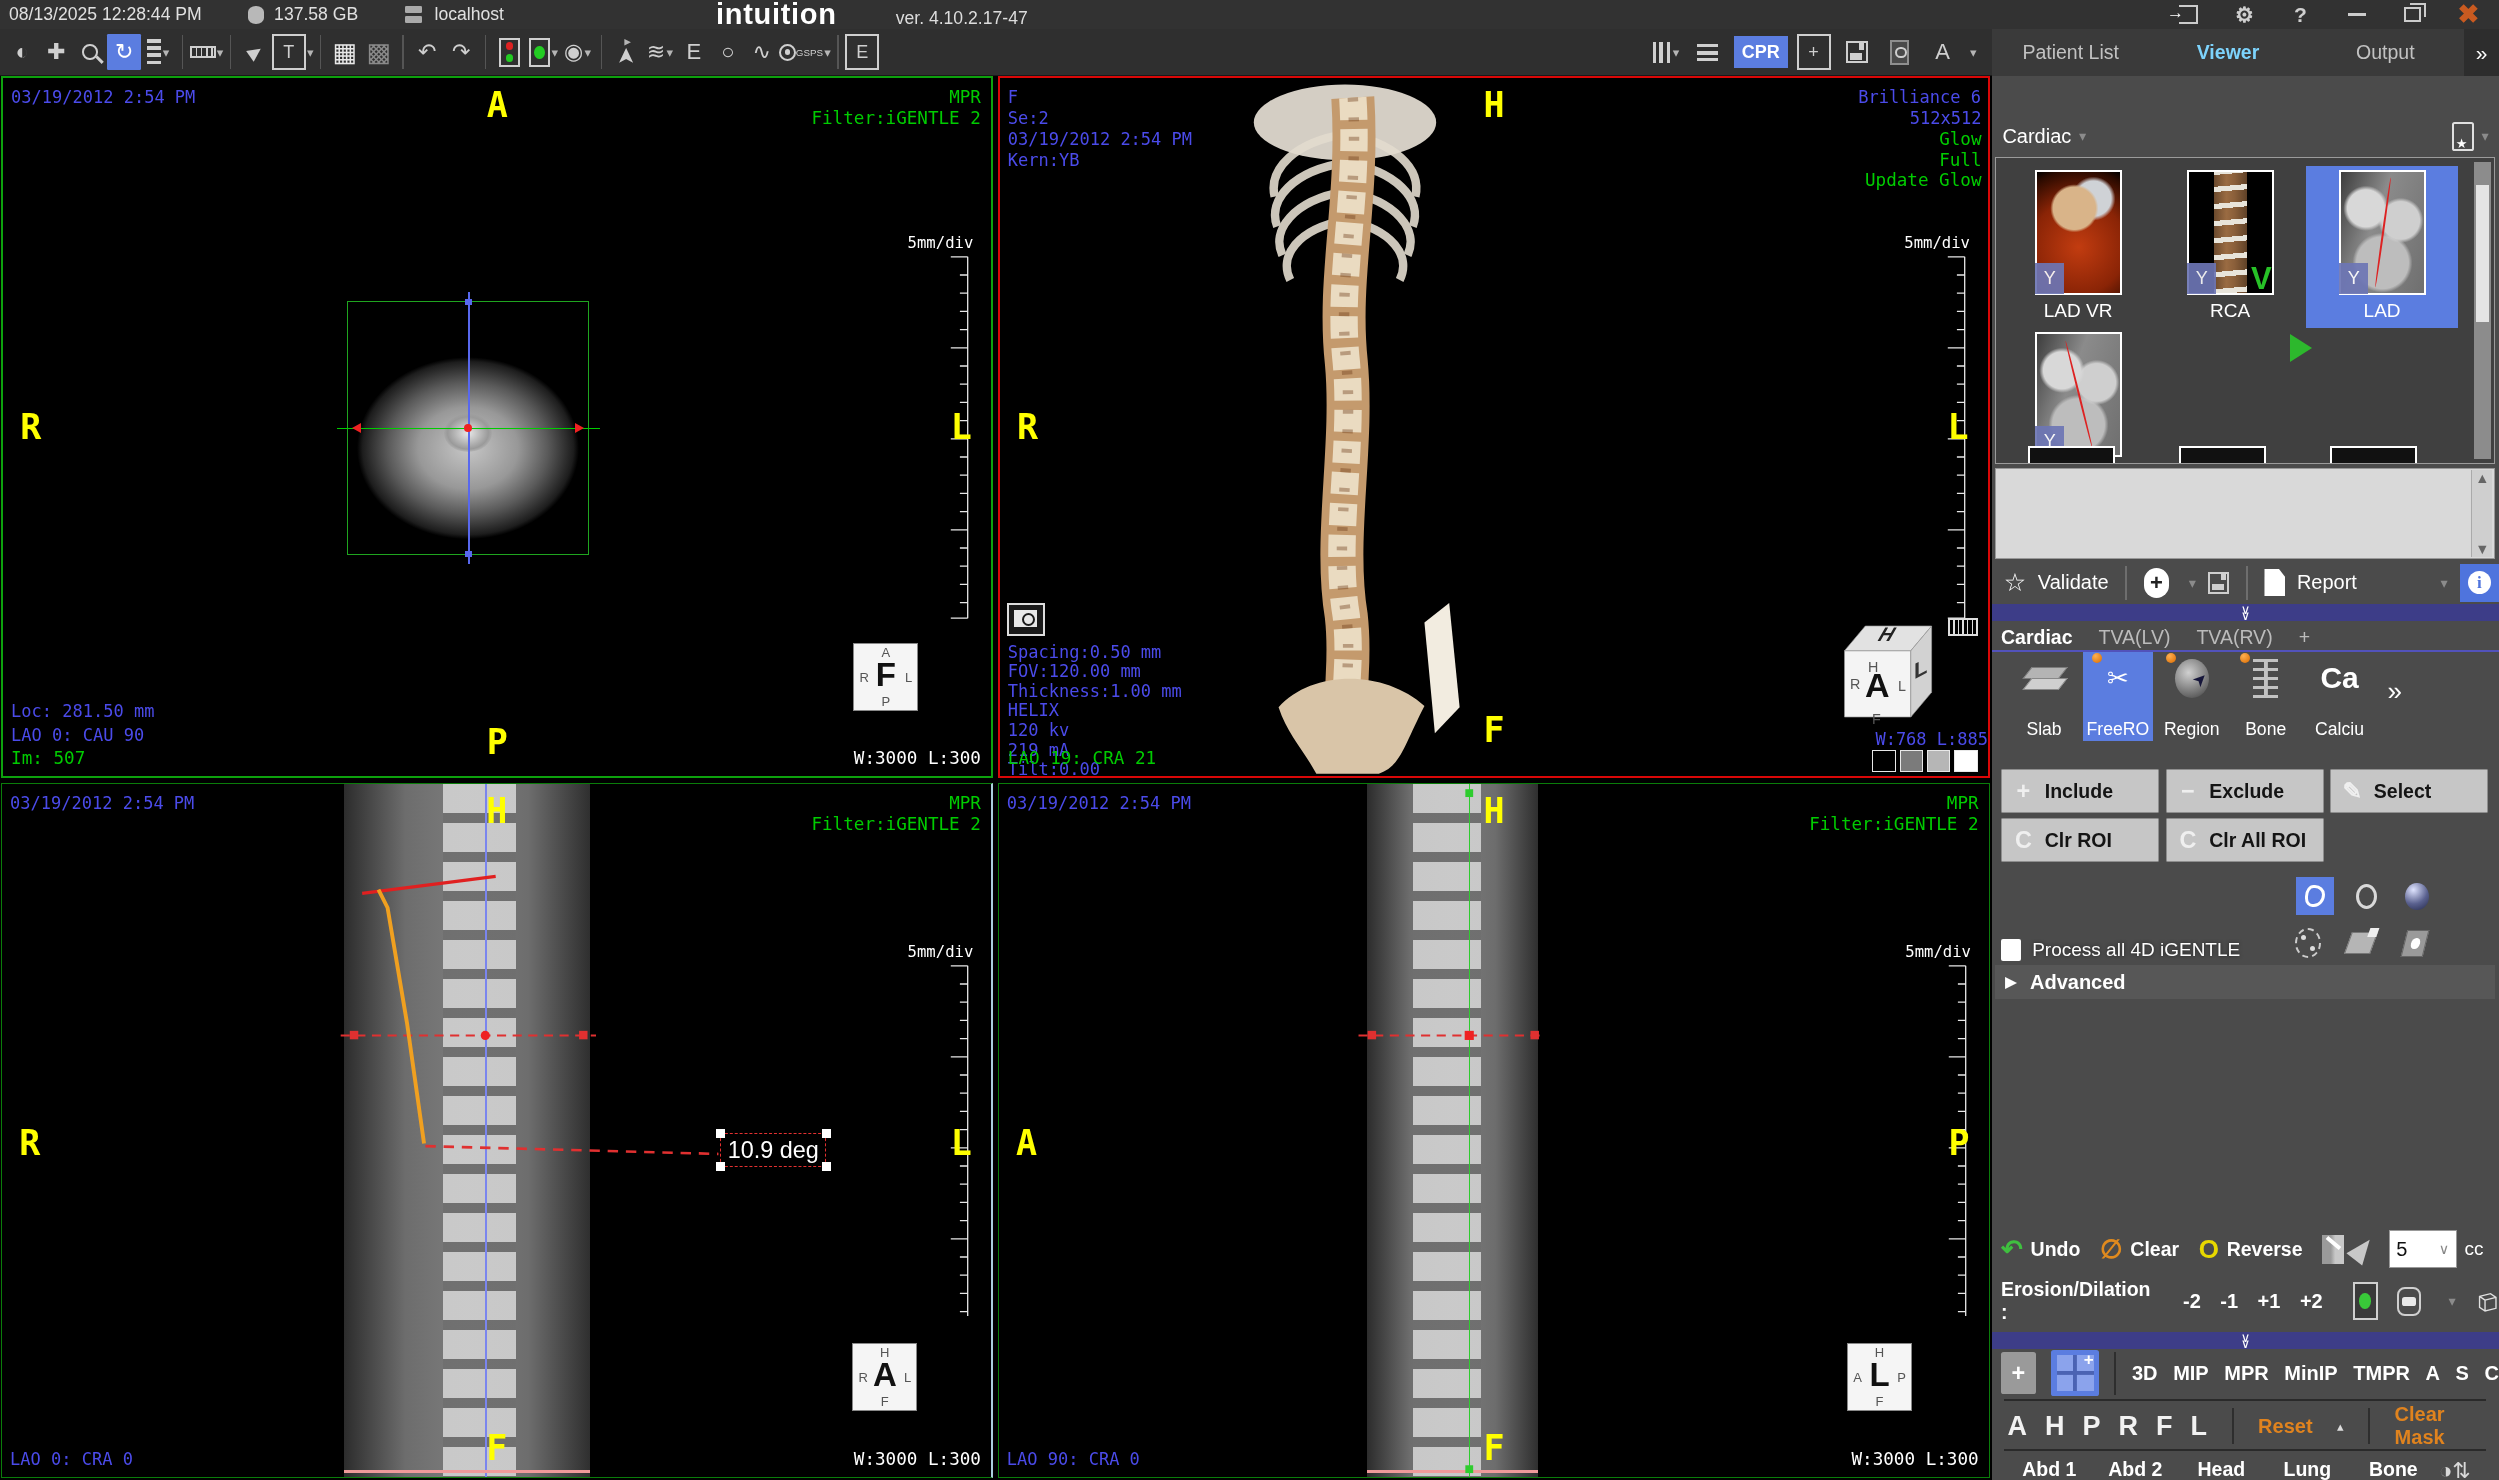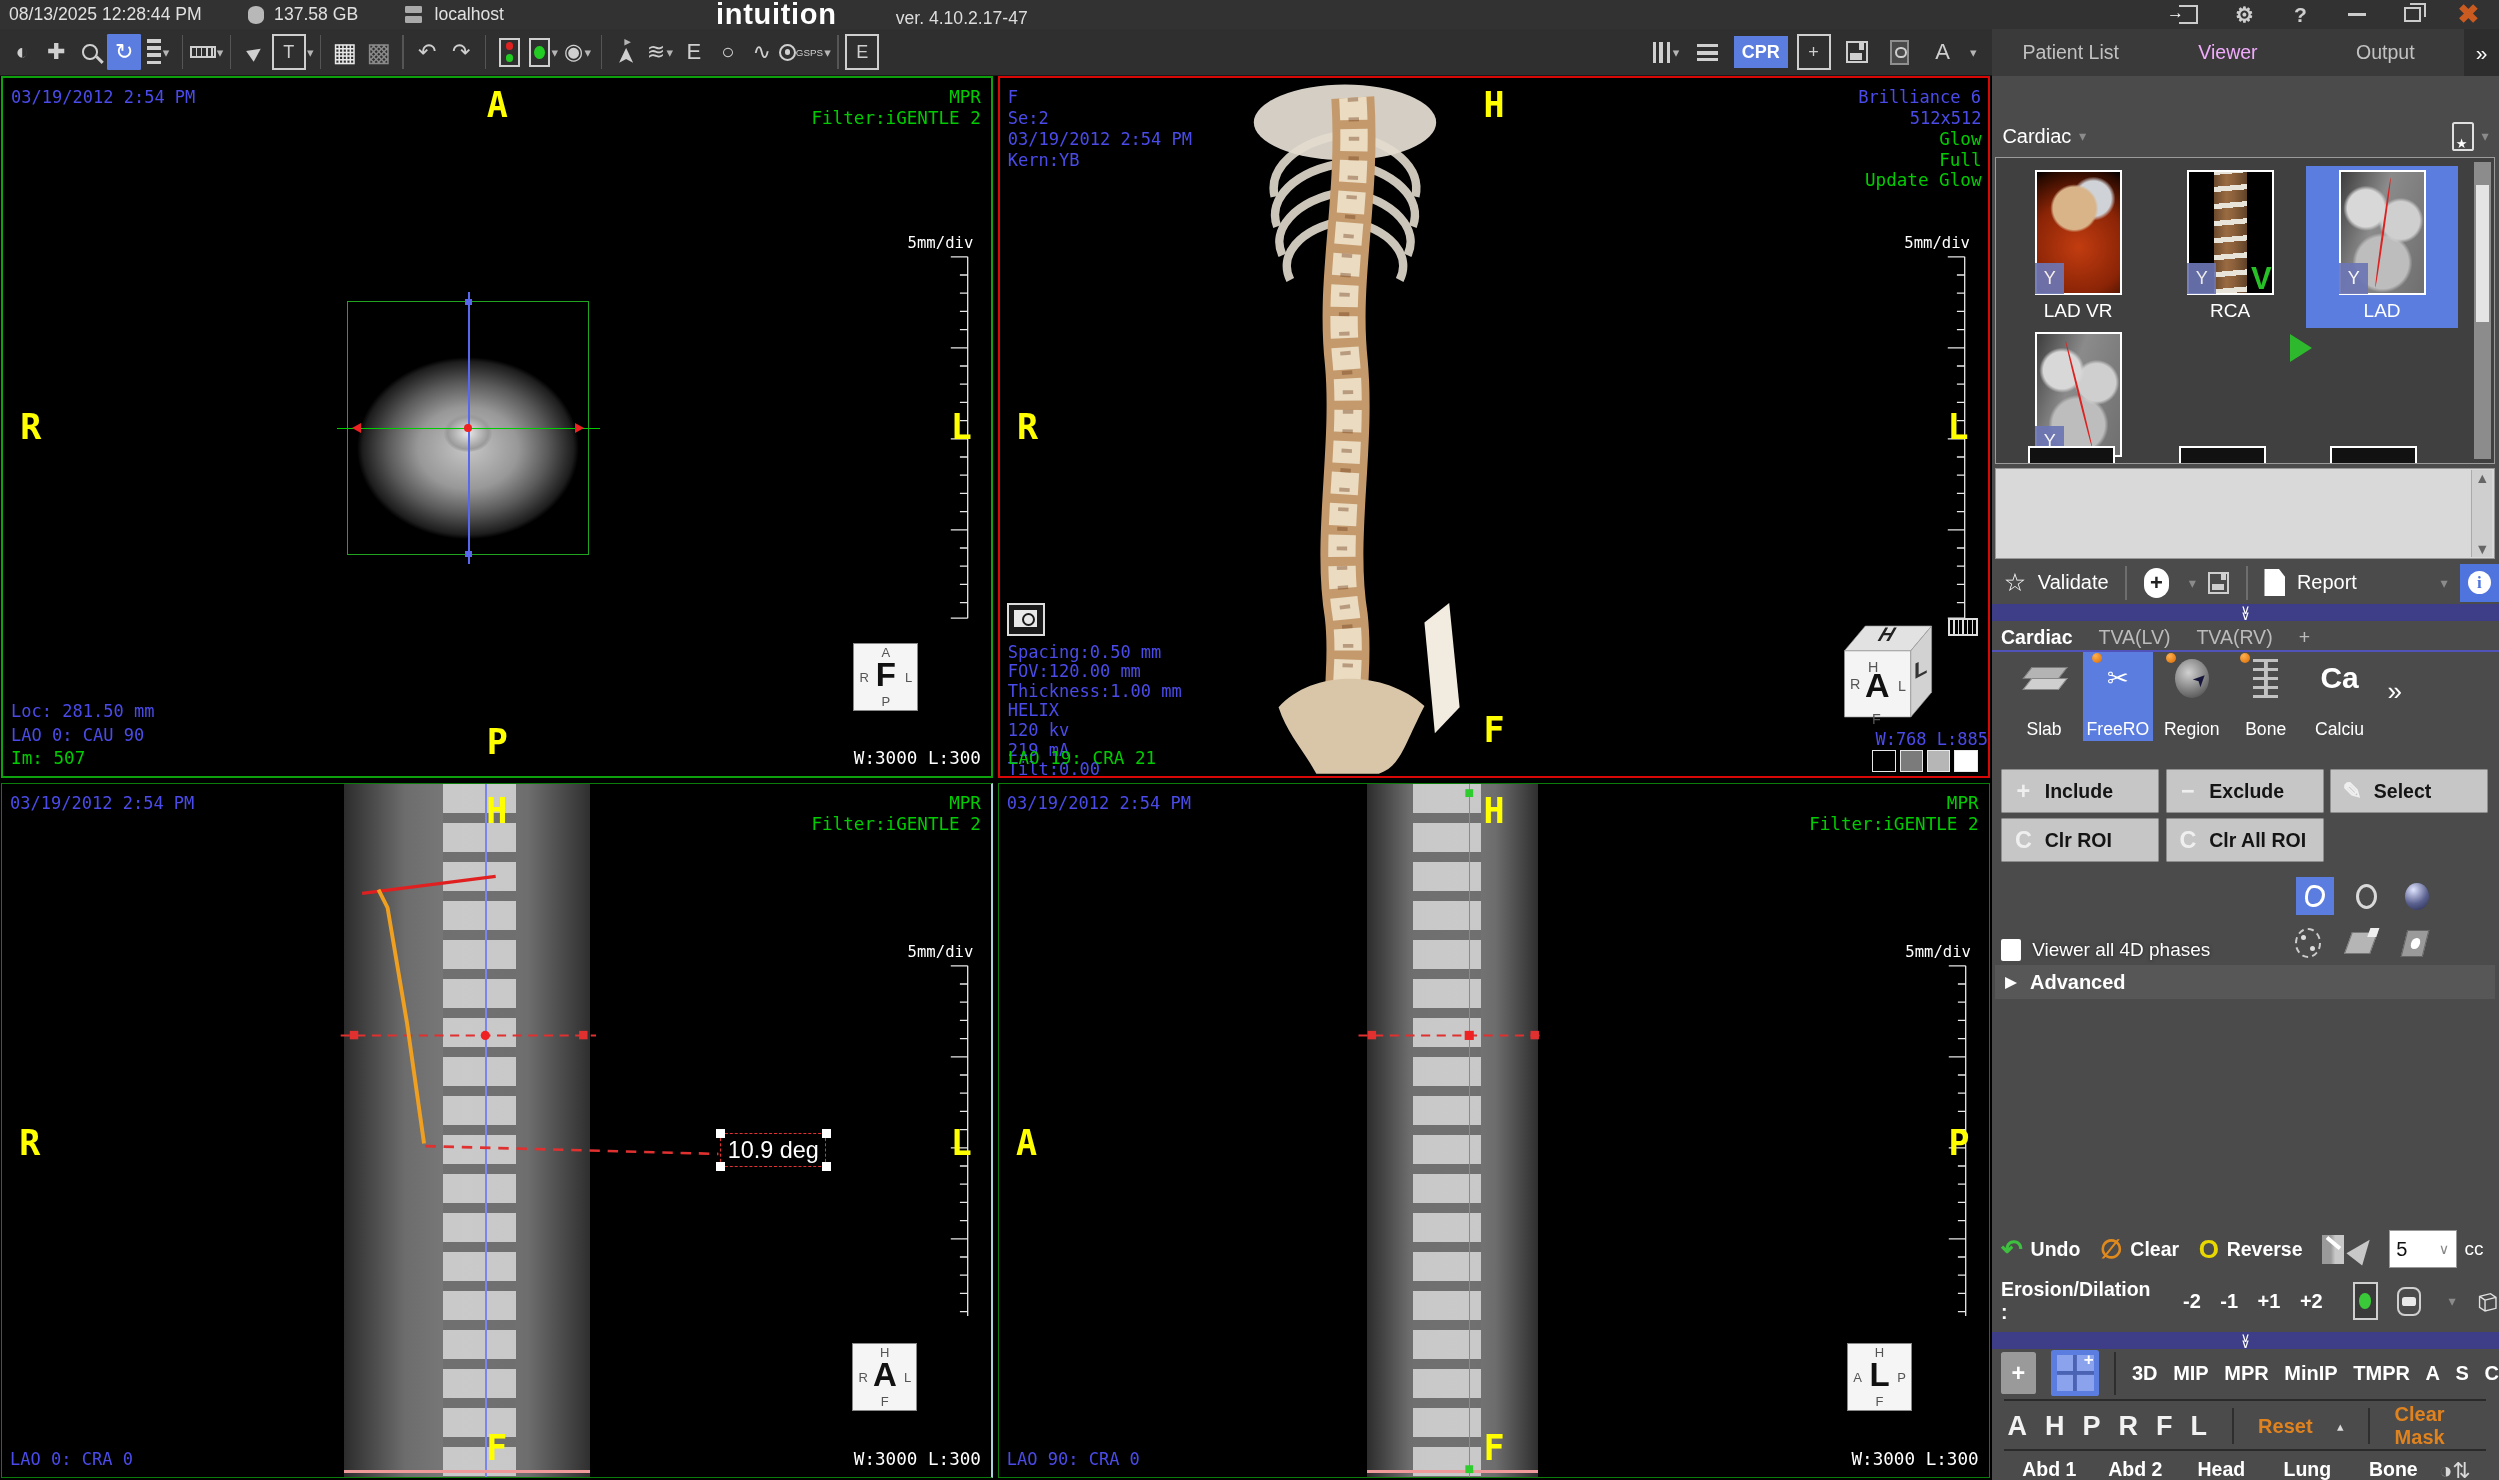--- a/index.html
+++ b/index.html
@@ -60,21 +60,21 @@
   .i-gsps .tgt i { width:5.2px; height:5.2px; background:#cfcfcf; border-radius:50%; display:block; }
   .i-gsps .lbl { font-size:9.8px; color:#cfcfcf; margin-top:0.7px; }
   .boxed { border:2px solid #cfcfcf; padding:0.7px 5.2px; font-size:18px; }
   .cpr-btn { background:#5b7de0; color:#fff; font-size:18px; font-weight:bold; padding:5.2px 7.8px; }
   .grid-ico { font-size:26px; }
 
   
   .navtabs { position:absolute; left:1992px; top:29px; width:507px; height:47px; background:#3a3a3a;
              display:flex; align-items:center; }
   .navtab { flex:1; text-align:center; font-size:19.5px; color:#c2c2c2; }
-  .navtab.active { color:#f0abfc; font-weight:normal; }
+  .navtab.active { color:#7dd3fc; font-weight:bold; }
   .nav-more { width:35px; text-align:center; color:#fff; font-size:21px; background:#2d2d2d; height:47px;
               line-height:47px; }
 
   
   .vp { position:absolute; background:#000; overflow:hidden; }
   #vp1 { left:1.3px;    top:76px;  width:992px; height:702px; border:2px solid #0da10d; }
   #vp2 { left:998px; top:76px;  width:992px; height:702px; border:2.6px solid #da0707; }
   #vp3 { left:1.3px;    top:783px; width:992px; height:695px; border:1.3px solid #0a7d0a; border-right:2px solid #aacfdd; }
   #vp4 { left:998px; top:783px; width:992px; height:695px; border:1.3px solid #0a7d0a; }
   .ov { position:absolute; white-space:pre; z-index:5; }
@@ -784,21 +784,21 @@
         </span>
       <span class="shp">
           <span class="slabdot">
             <i></i>
           </span>
         </span>
     </div>
 
     <div class="sb chkrow">
       <span class="chkbox"></span>
-      <span class="chklbl">Viewer all 4D phases</span>
+      <span class="chklbl">Process all 4D iGENTLE</span>
     </div>
 
     <div class="sb advrow">
       <span class="advtri">▶</span>
       <span class="advlbl">Advanced</span>
     </div>
 
     <div class="sb undorow">
       <span class="u-ico" style="color:#3fbf3f">↶</span>
       <span class="u-lbl">Undo</span>

